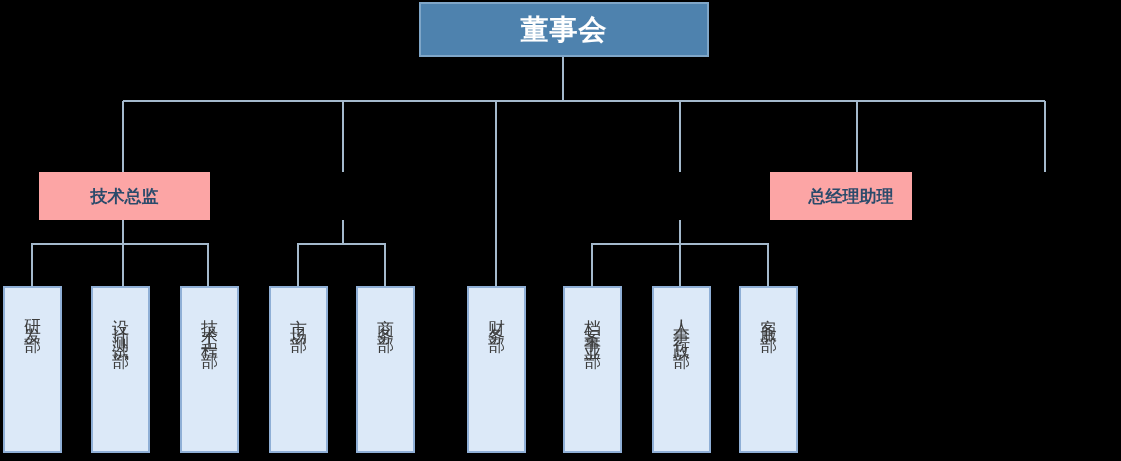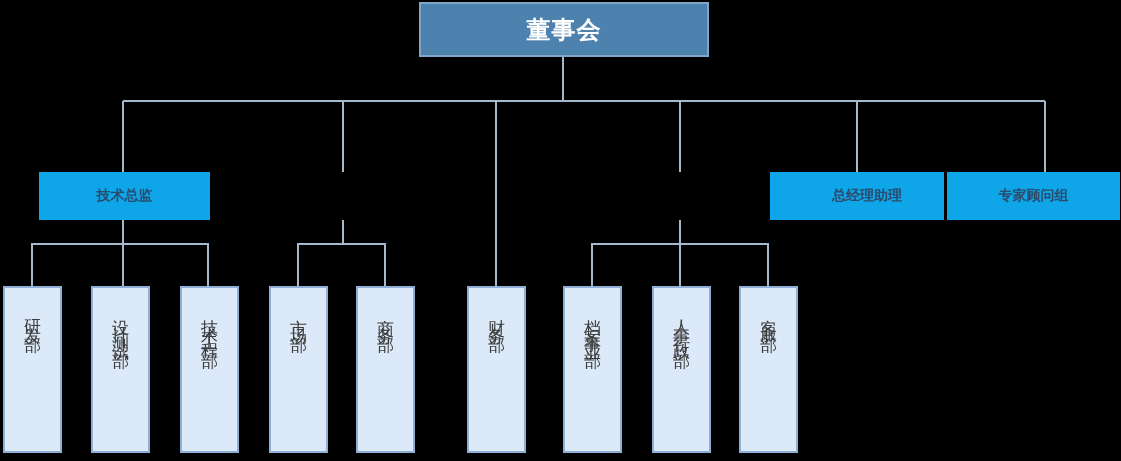--- a/index.html
+++ b/index.html
@@ -31,30 +31,30 @@
     justify-content: center;
   }
   .node-root {
     left: 419px;
     top: 2px;
     width: 290px;
     height: 55px;
     background: #4E82AE;
     border: 2px solid #7FA6C8;
     color: #FFFFFF;
-    font-size: 24px;
+    font-size: 28px;
     font-weight: bold;
     letter-spacing: 1px;
   }
   .node-l2 {
     top: 172px;
     height: 48px;
-    background: #0ea5e9;
+    background: #fca5a5;
     color: #2B4B6B;
-    font-size: 14px;
+    font-size: 17px;
     font-weight: bold;
   }
   .node-l3 {
     top: 286px;
     width: 59px;
     height: 167px;
     background: #DCE9F8;
     border: 2px solid #8FAFD6;
     color: #3C3C3C;
     font-size: 17px;
@@ -96,25 +96,22 @@
              M768 243 V286" stroke="#A4B9CC" stroke-width="2" fill="none"></path>
   </svg>
 
   <div class="node node-root">
     <span>董事会</span>
   </div>
 
   <div class="node node-l2" style="left:39px;width:171px;">
     <span>技术总监</span>
   </div>
-  <div class="node node-l2" style="left:770px;width:174px;padding-left:20px;">
+  <div class="node node-l2" style="left:770px;width:142px;padding-left:20px;">
     <span>总经理助理</span>
-  </div>
-  <div class="node node-l2" style="left:947px;width:173px;">
-    <span>专家顾问组</span>
   </div>
 
   <div class="node node-l3" style="left:3px;">
     <span class="vtext">研发部</span>
   </div>
   <div class="node node-l3" style="left:91px;">
     <span class="vtext">设计测试部</span>
   </div>
   <div class="node node-l3" style="left:180px;">
     <span class="vtext">技术工程部</span>

